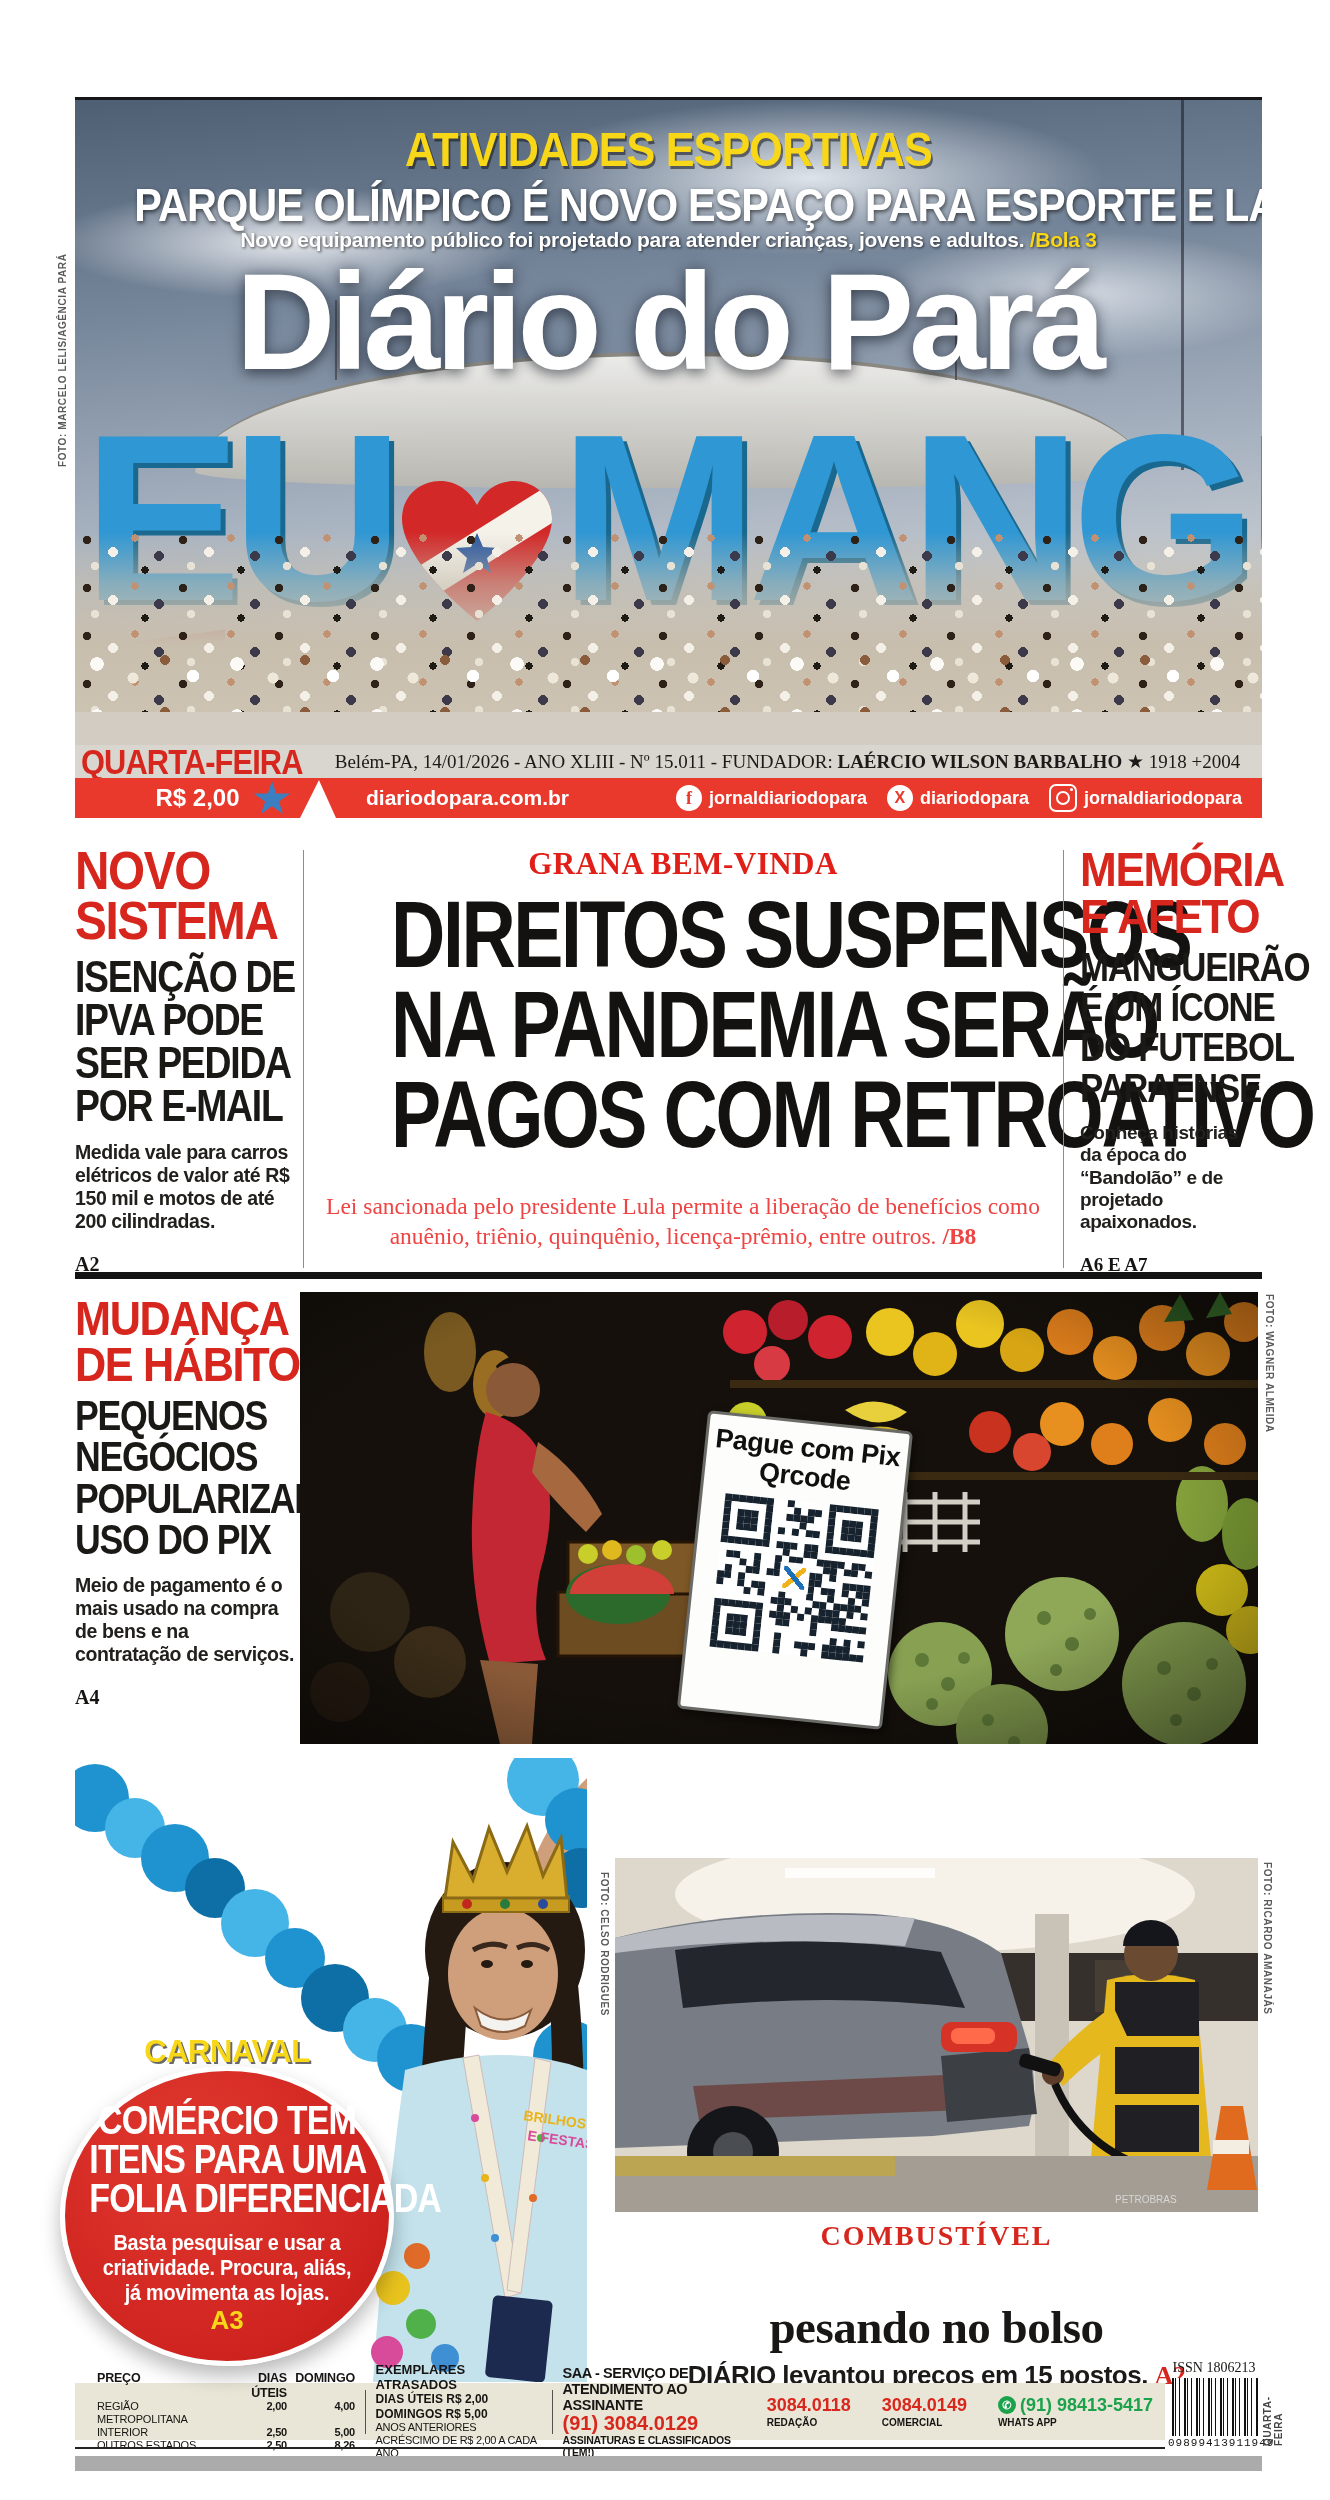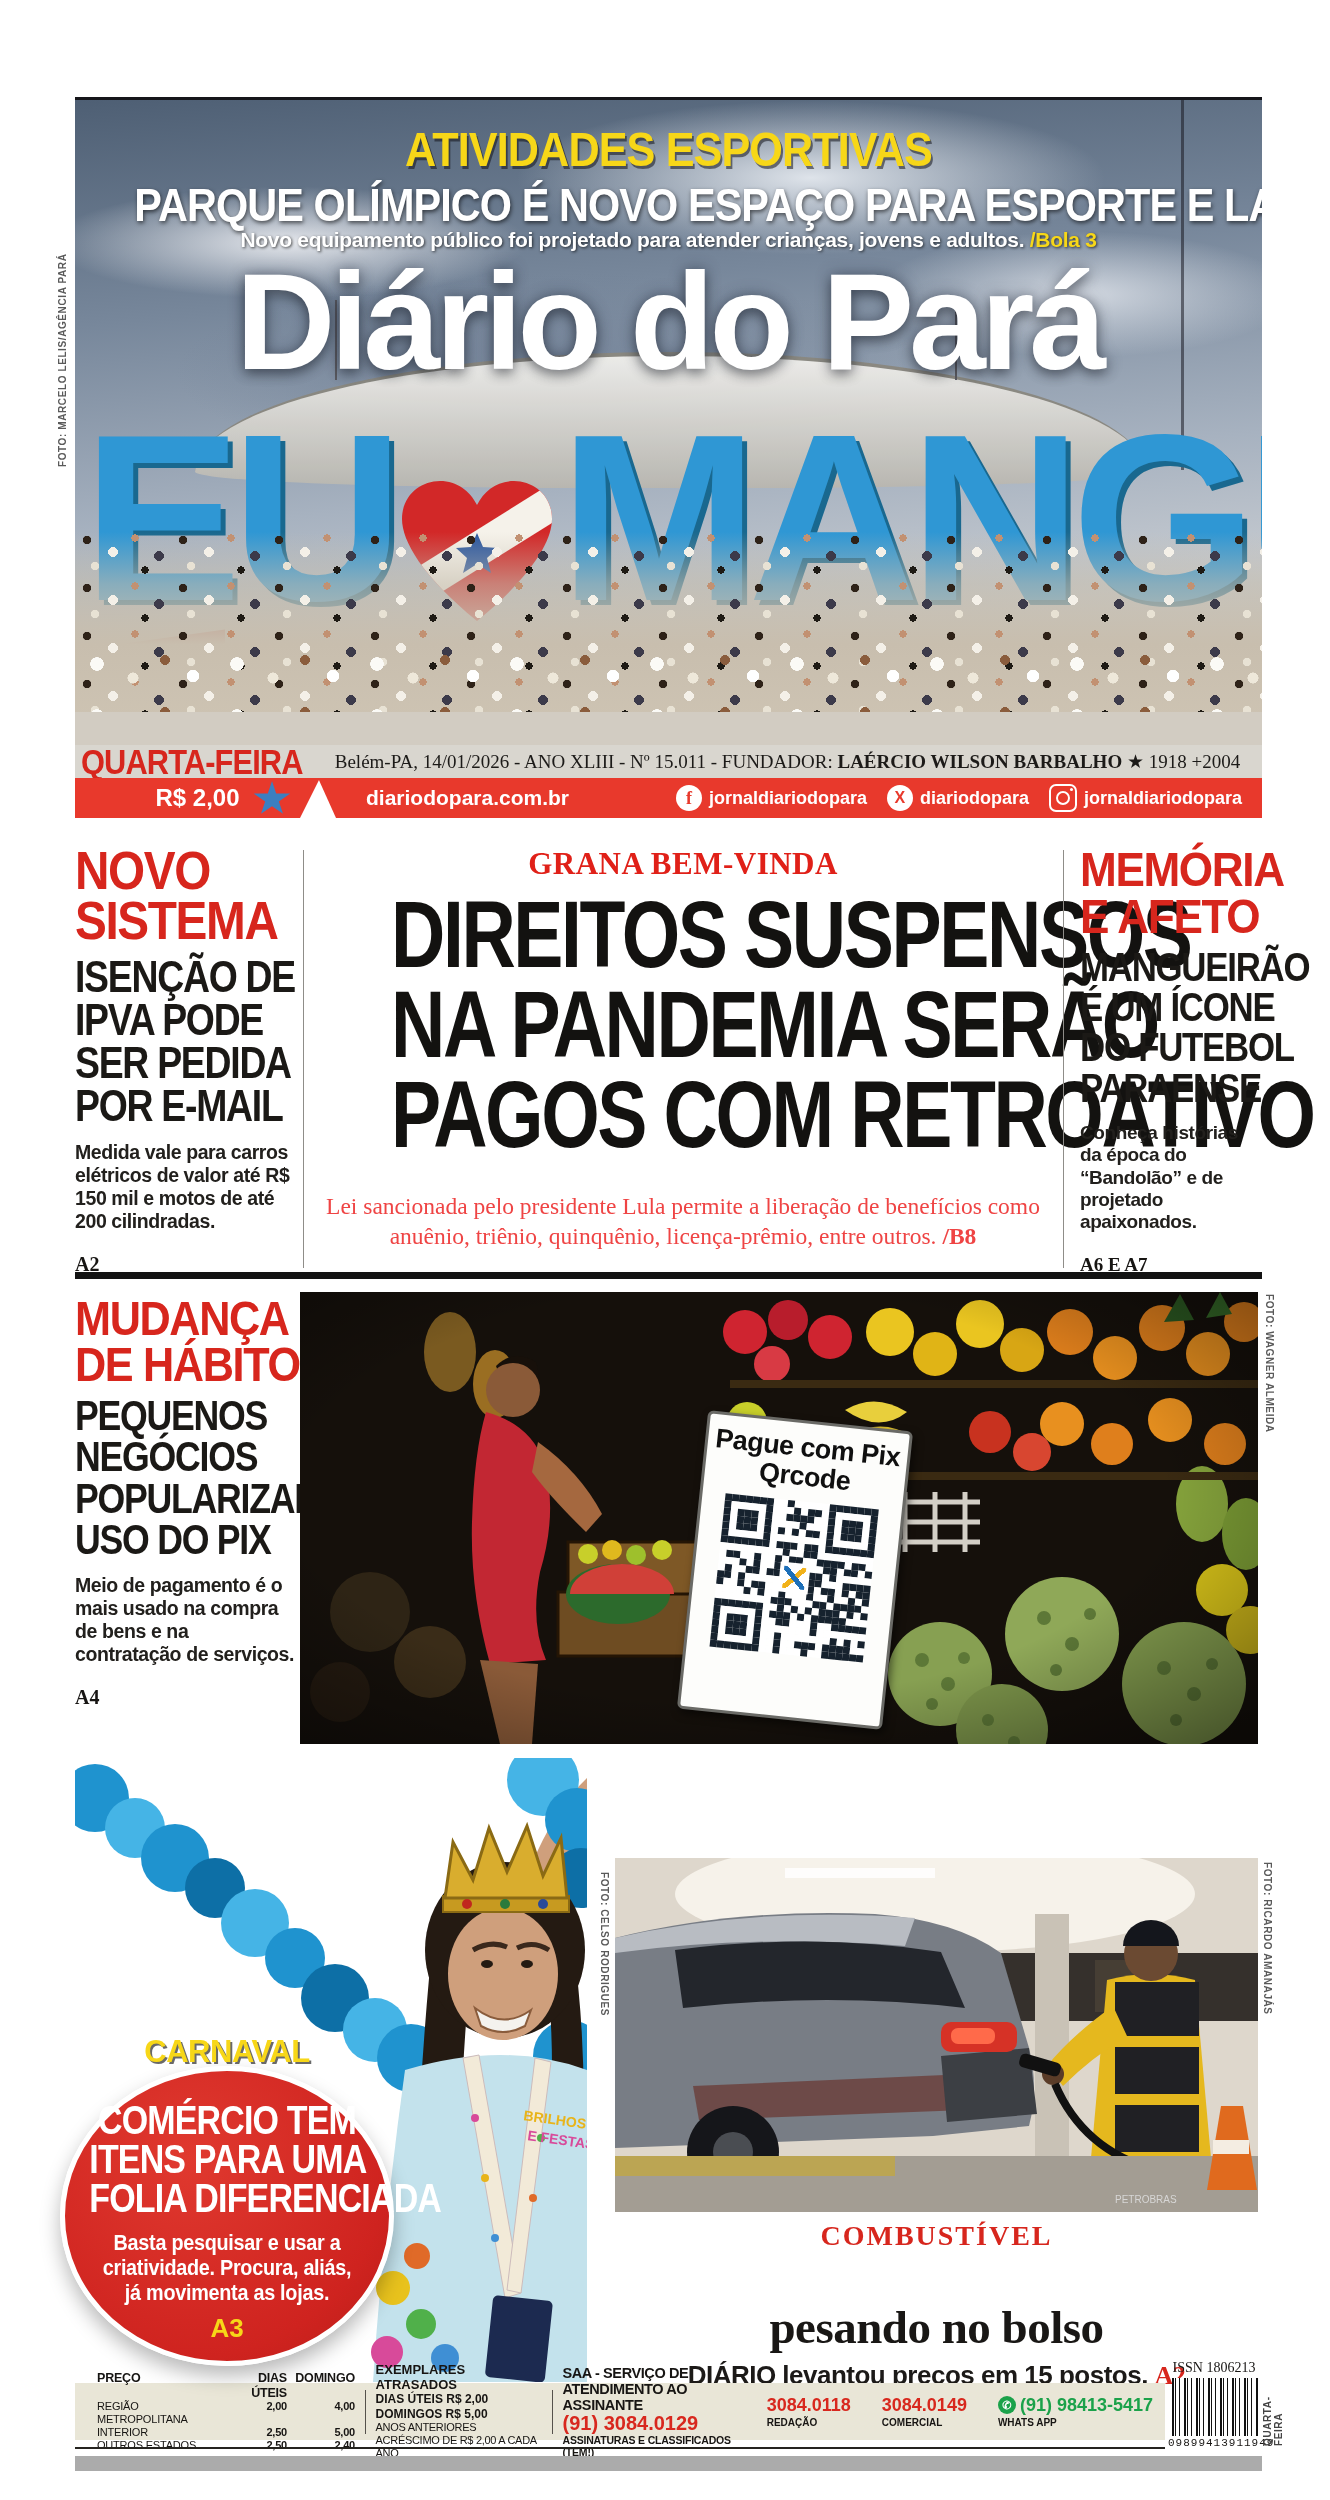--- a/index.html
+++ b/index.html
@@ -121,21 +121,21 @@
        linear-gradient(-45deg,transparent 42%,#f2b21a 42%,#f2b21a 58%,transparent 58%);}
 
   
   .carnphoto{position:absolute;left:75px;top:1758px;width:512px;height:624px;overflow:hidden;background:#fff;}
   .circle{position:absolute;left:60px;top:2066px;width:334px;height:300px;border-radius:50%;
           background:radial-gradient(circle at 38% 30%,#e0392f,#cf231f 70%,#b81c18);
           border:5px solid #fff;box-shadow:0 10px 20px rgba(0,0,0,.28);z-index:6;
           text-align:center;color:#fff;padding-top:30px;box-sizing:border-box;}
   .circle .chead{font-size:40px;font-weight:bold;line-height:.97;letter-spacing:-1px;}
   .circle .cdeck{margin-top:14px;font-size:22px;font-weight:bold;line-height:1.12;letter-spacing:-.3px;}
-  .circle .cref{margin-top:8px;font-size:26px;font-weight:bold;color:#f7d718;}
+  .circle .cref{margin-top:0;font-size:26px;font-weight:bold;color:#f7d718;}
   .carnkick{position:absolute;left:60px;top:2034px;width:334px;text-align:center;z-index:7;
             font-size:31px;font-weight:bold;color:#f7d718;letter-spacing:-.5px;
             text-shadow:2px 2px 0 rgba(25,25,25,.65);}
   .gasphoto{position:absolute;left:615px;top:1858px;width:643px;height:354px;overflow:hidden;}
   .fuel{position:absolute;left:615px;top:2220px;width:643px;text-align:center;}
   .fkick{font-family:"Liberation Serif",serif;font-weight:bold;font-size:28px;color:#d7261d;letter-spacing:2px;}
   .fhead{font-family:"Liberation Serif",serif;font-weight:bold;font-size:47px;line-height:1.02;color:#191715;margin-top:4px;letter-spacing:-.5px;}
   .fdeck{font-size:26px;font-weight:bold;letter-spacing:-.5px;margin-top:8px;color:#1c1a18;}
   .fdeck .ref{color:#d7261d;font-family:"Liberation Serif",serif;}
 
@@ -1014,21 +1014,21 @@
         <b class="h num">DIAS ÚTEIS</b>
         <b class="h num">DOMINGO</b>
         <span>REGIÃO METROPOLITANA</span>
         <span class="num">2,00</span>
         <span class="num">4,00</span>
         <span>INTERIOR</span>
         <span class="num">2,50</span>
         <span class="num">5,00</span>
         <span>OUTROS ESTADOS</span>
         <span class="num">2,50</span>
-        <span class="num">2,40</span>
+        <span class="num">8,26</span>
       </div>
     </div>
     <div class="fsep"></div>
     <div class="fcol">
       <div class="bi-title">EXEMPLARES ATRASADOS</div>
       <div class="bi-line">DIAS ÚTEIS R$ 2,00</div>
       <div class="bi-line">DOMINGOS R$ 5,00</div>
       <div class="bi-line lt">ANOS ANTERIORES  ACRÉSCIMO DE R$ 2,00 A CADA ANO</div>
     </div>
     <div class="fsep"></div>

